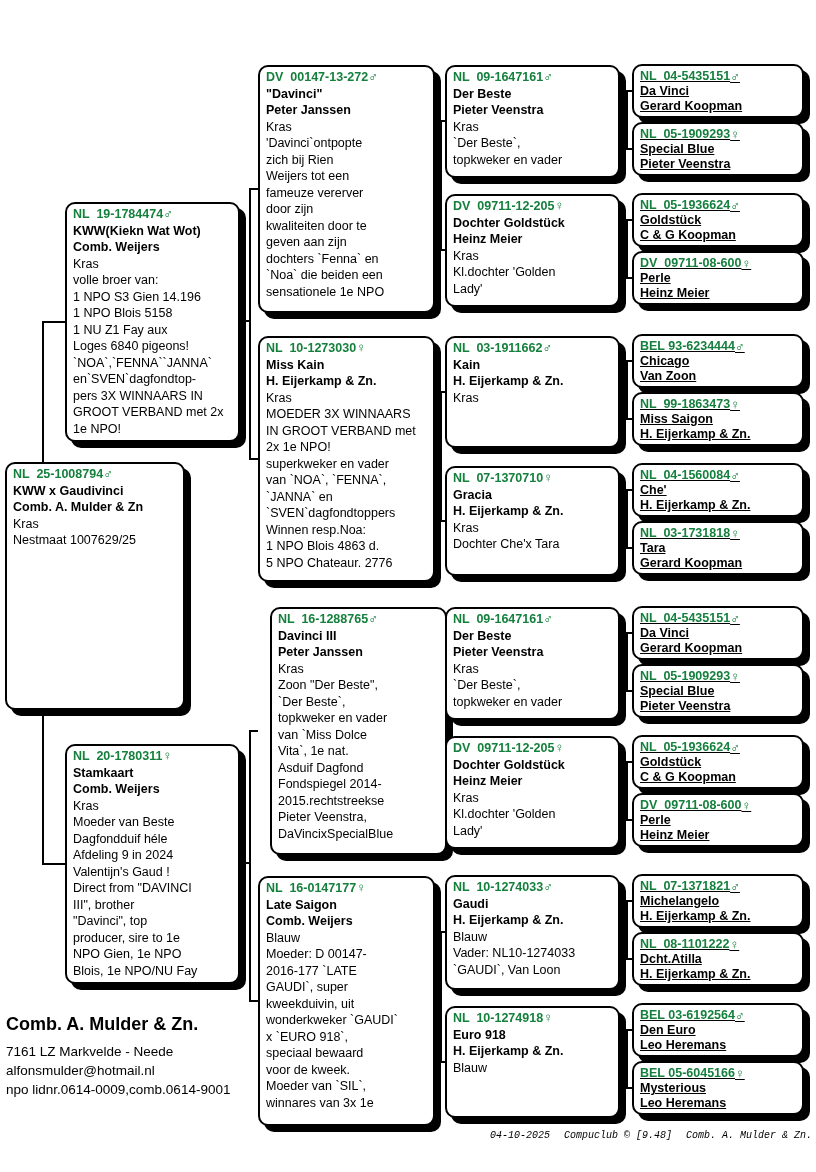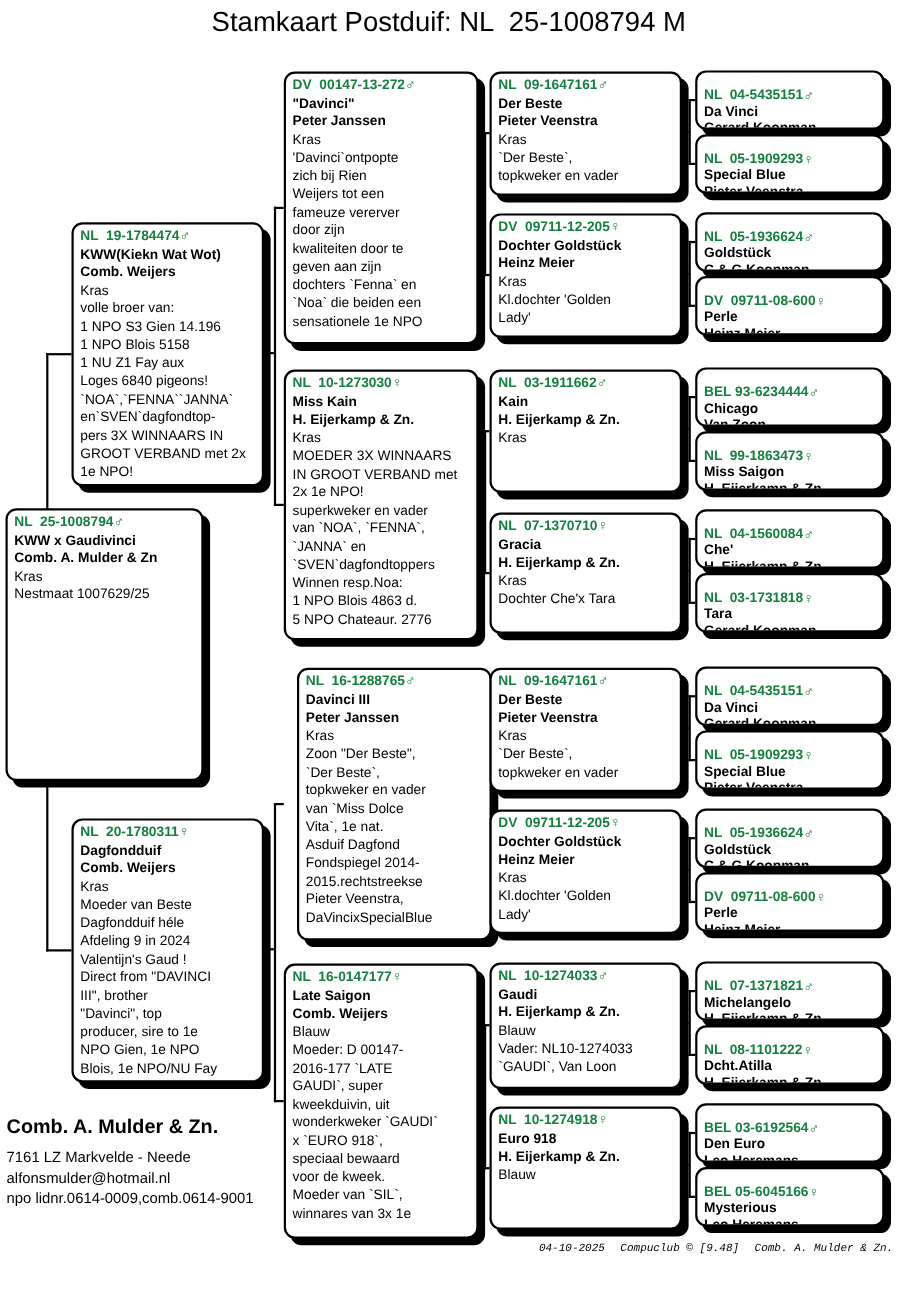--- a/index.html
+++ b/index.html
@@ -3,40 +3,39 @@
 <meta charset="utf-8">
 <style>
   html,body{margin:0;padding:0;background:#fff;}
   #page{position:relative;width:816px;height:1172px;background:#fff;
         font-family:"Liberation Sans",sans-serif;color:#000;overflow:hidden;}
   .title{position:absolute;top:6px;left:0;width:100%;text-align:center;
          font-size:25px;white-space:pre;}
   .pbox{position:absolute;background:#fff;border:2px solid #000;border-radius:10px;
         box-shadow:6px 6px 0 #000;box-sizing:border-box;padding:2px 6px;
         font-size:12.5px;line-height:16.5px;overflow:hidden;}
-  .pbox.small{line-height:15px;padding:13px 6px;}
+  .pbox.small{line-height:15px;padding:3px 6px;text-decoration:underline;}
   .ring{display:flex;justify-content:flex-start;align-items:flex-start;
         color:#15803d;font-weight:bold;white-space:pre;}
   .sex{font-weight:bold;font-size:13px;line-height:15px;}
   .nm{font-weight:bold;}
   .info{white-space:pre-line;}
   .cline{position:absolute;background:#000;}
   .owner{position:absolute;left:6px;top:1014px;}
   .owner-name{font-size:18px;font-weight:bold;margin:0 0 7px 0;}
   .owner-line{font-size:13.5px;line-height:19px;}
   .footer{position:absolute;top:1130px;right:4px;font-family:"Liberation Mono",monospace;
           font-style:italic;font-size:10px;white-space:pre;}
   .footer span{margin-left:14px;margin-top:10px;}
 </style>
 </head>
 <body>
 
 <div id="page">
 
-  <div class="title">Stamkaart Postduif: NL  25-1008794 M</div>
 
   <div id="lines">
       <div class="cline" style="left: 42px; top: 321px; width: 2px; height: 544px;"></div>
       <div class="cline" style="left: 42px; top: 321px; width: 23px; height: 2px;"></div>
       <div class="cline" style="left: 42px; top: 863px; width: 23px; height: 2px;"></div>
       <div class="cline" style="left: 249px; top: 188px; width: 2px; height: 272px;"></div>
       <div class="cline" style="left: 249px; top: 188px; width: 9px; height: 2px;"></div>
       <div class="cline" style="left: 249px; top: 458px; width: 9px; height: 2px;"></div>
       <div class="cline" style="left: 240px; top: 320px; width: 9px; height: 2px;"></div>
       <div class="cline" style="left: 249px; top: 730px; width: 2px; height: 272px;"></div>
@@ -112,21 +111,21 @@
 1 NU Z1 Fay aux
 Loges 6840 pigeons!
 `NOA`,`FENNA``JANNA`
 en`SVEN`dagfondtop-
 pers 3X WINNAARS IN
 GROOT VERBAND met 2x
 1e NPO!</div>
   </div>
   <div class="pbox" style="left:65px;top:744px;width:175px;height:240px">
     <div class="ring"><span>NL  20-1780311</span><span class="sex">♀</span></div>
-    <div class="nm">Dagfondduif</div>
+    <div class="nm">Stamkaart</div>
     <div class="nm">Comb. Weijers</div>
     <div class="info">Kras
 Moeder van Beste
 Dagfondduif héle
 Afdeling 9 in 2024
 Valentijn's Gaud !
 Direct from "DAVINCI
 III", brother
 "Davinci", top
 producer, sire to 1e

